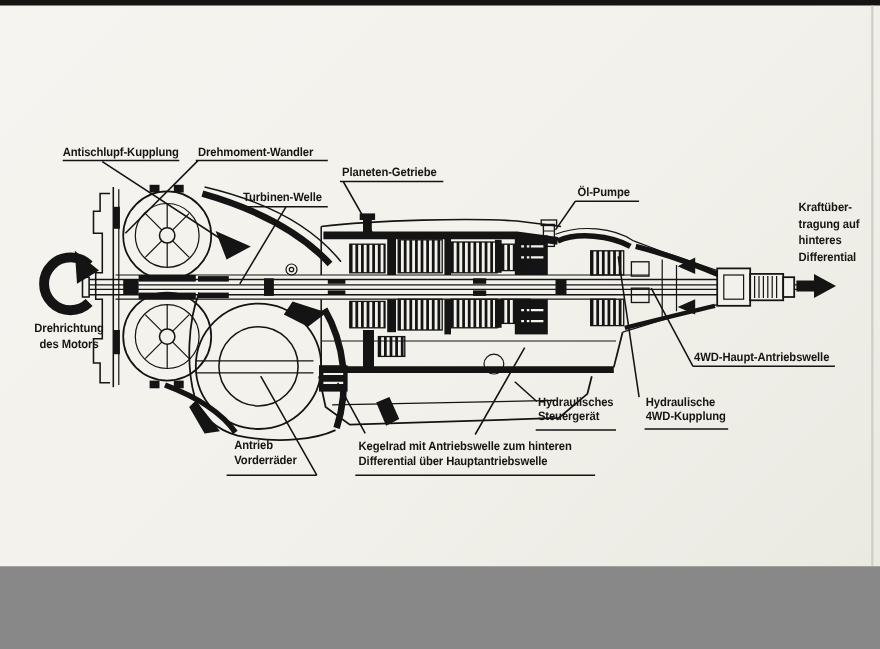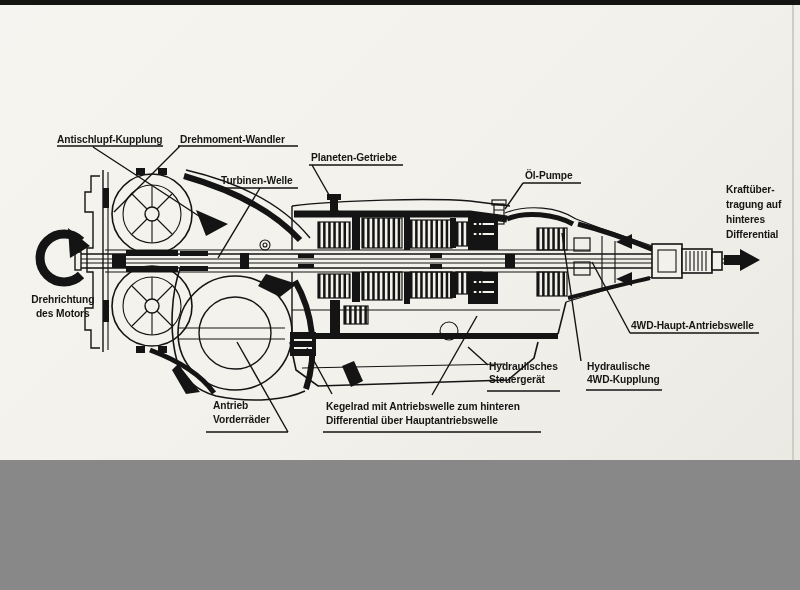--- a/index.html
+++ b/index.html
@@ -1,17 +1,17 @@
 <!DOCTYPE html>
 <html><head>
 <meta charset="utf-8">
 <style>
   html,body{margin:0;padding:0;background:#888;}
   #stage{
-    position:relative;width:800px;height:460px;overflow:hidden;
+    position:relative;width:800px;height:515px;overflow:hidden;
     background:linear-gradient(135deg,#f5f4f0 0%,#f2f1eb 55%,#eae9e2 100%);
     font-family:"Liberation Sans",sans-serif;
   }
   .strip{position:absolute;left:0;width:800px;background:#141412;}
   .edge-r{position:absolute;top:5px;right:6px;width:2px;height:579px;background:#cfcec6;}
   .lbl{
     position:absolute;font-weight:bold;font-size:11px;line-height:13px;
     color:#161614;letter-spacing:-0.1px;white-space:nowrap;
     transform:scaleX(.93);transform-origin:0 0;
   }

